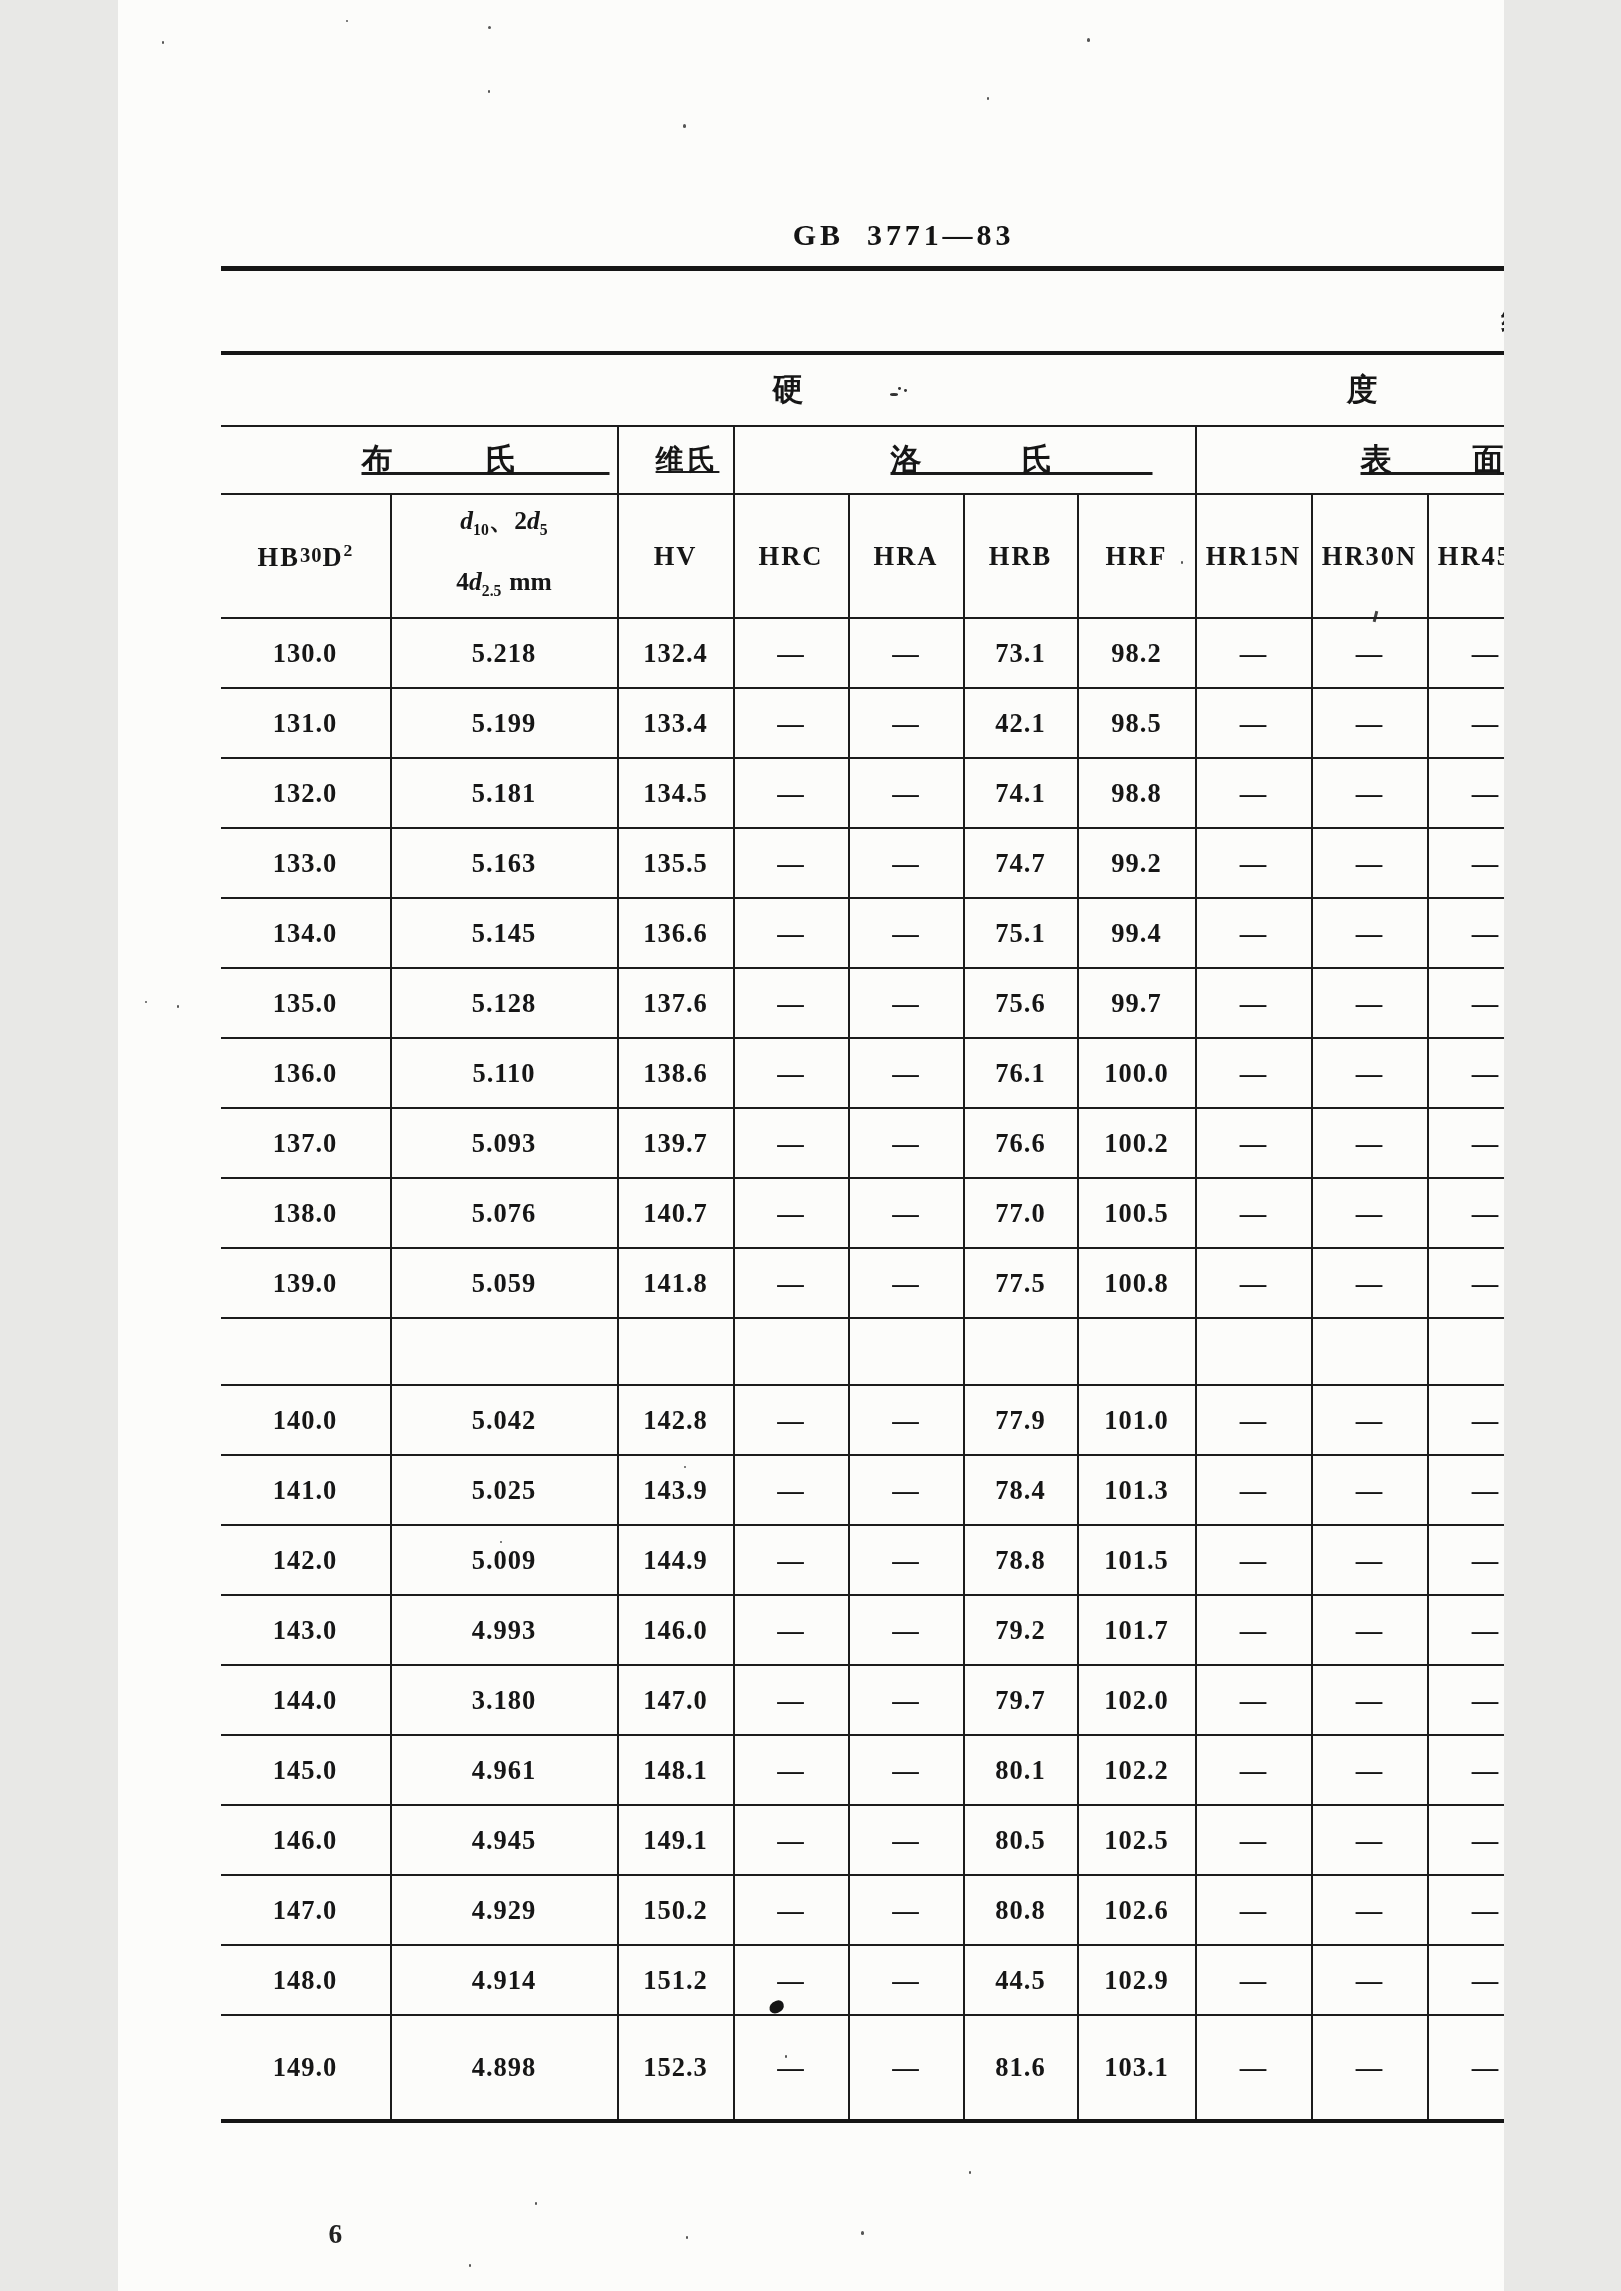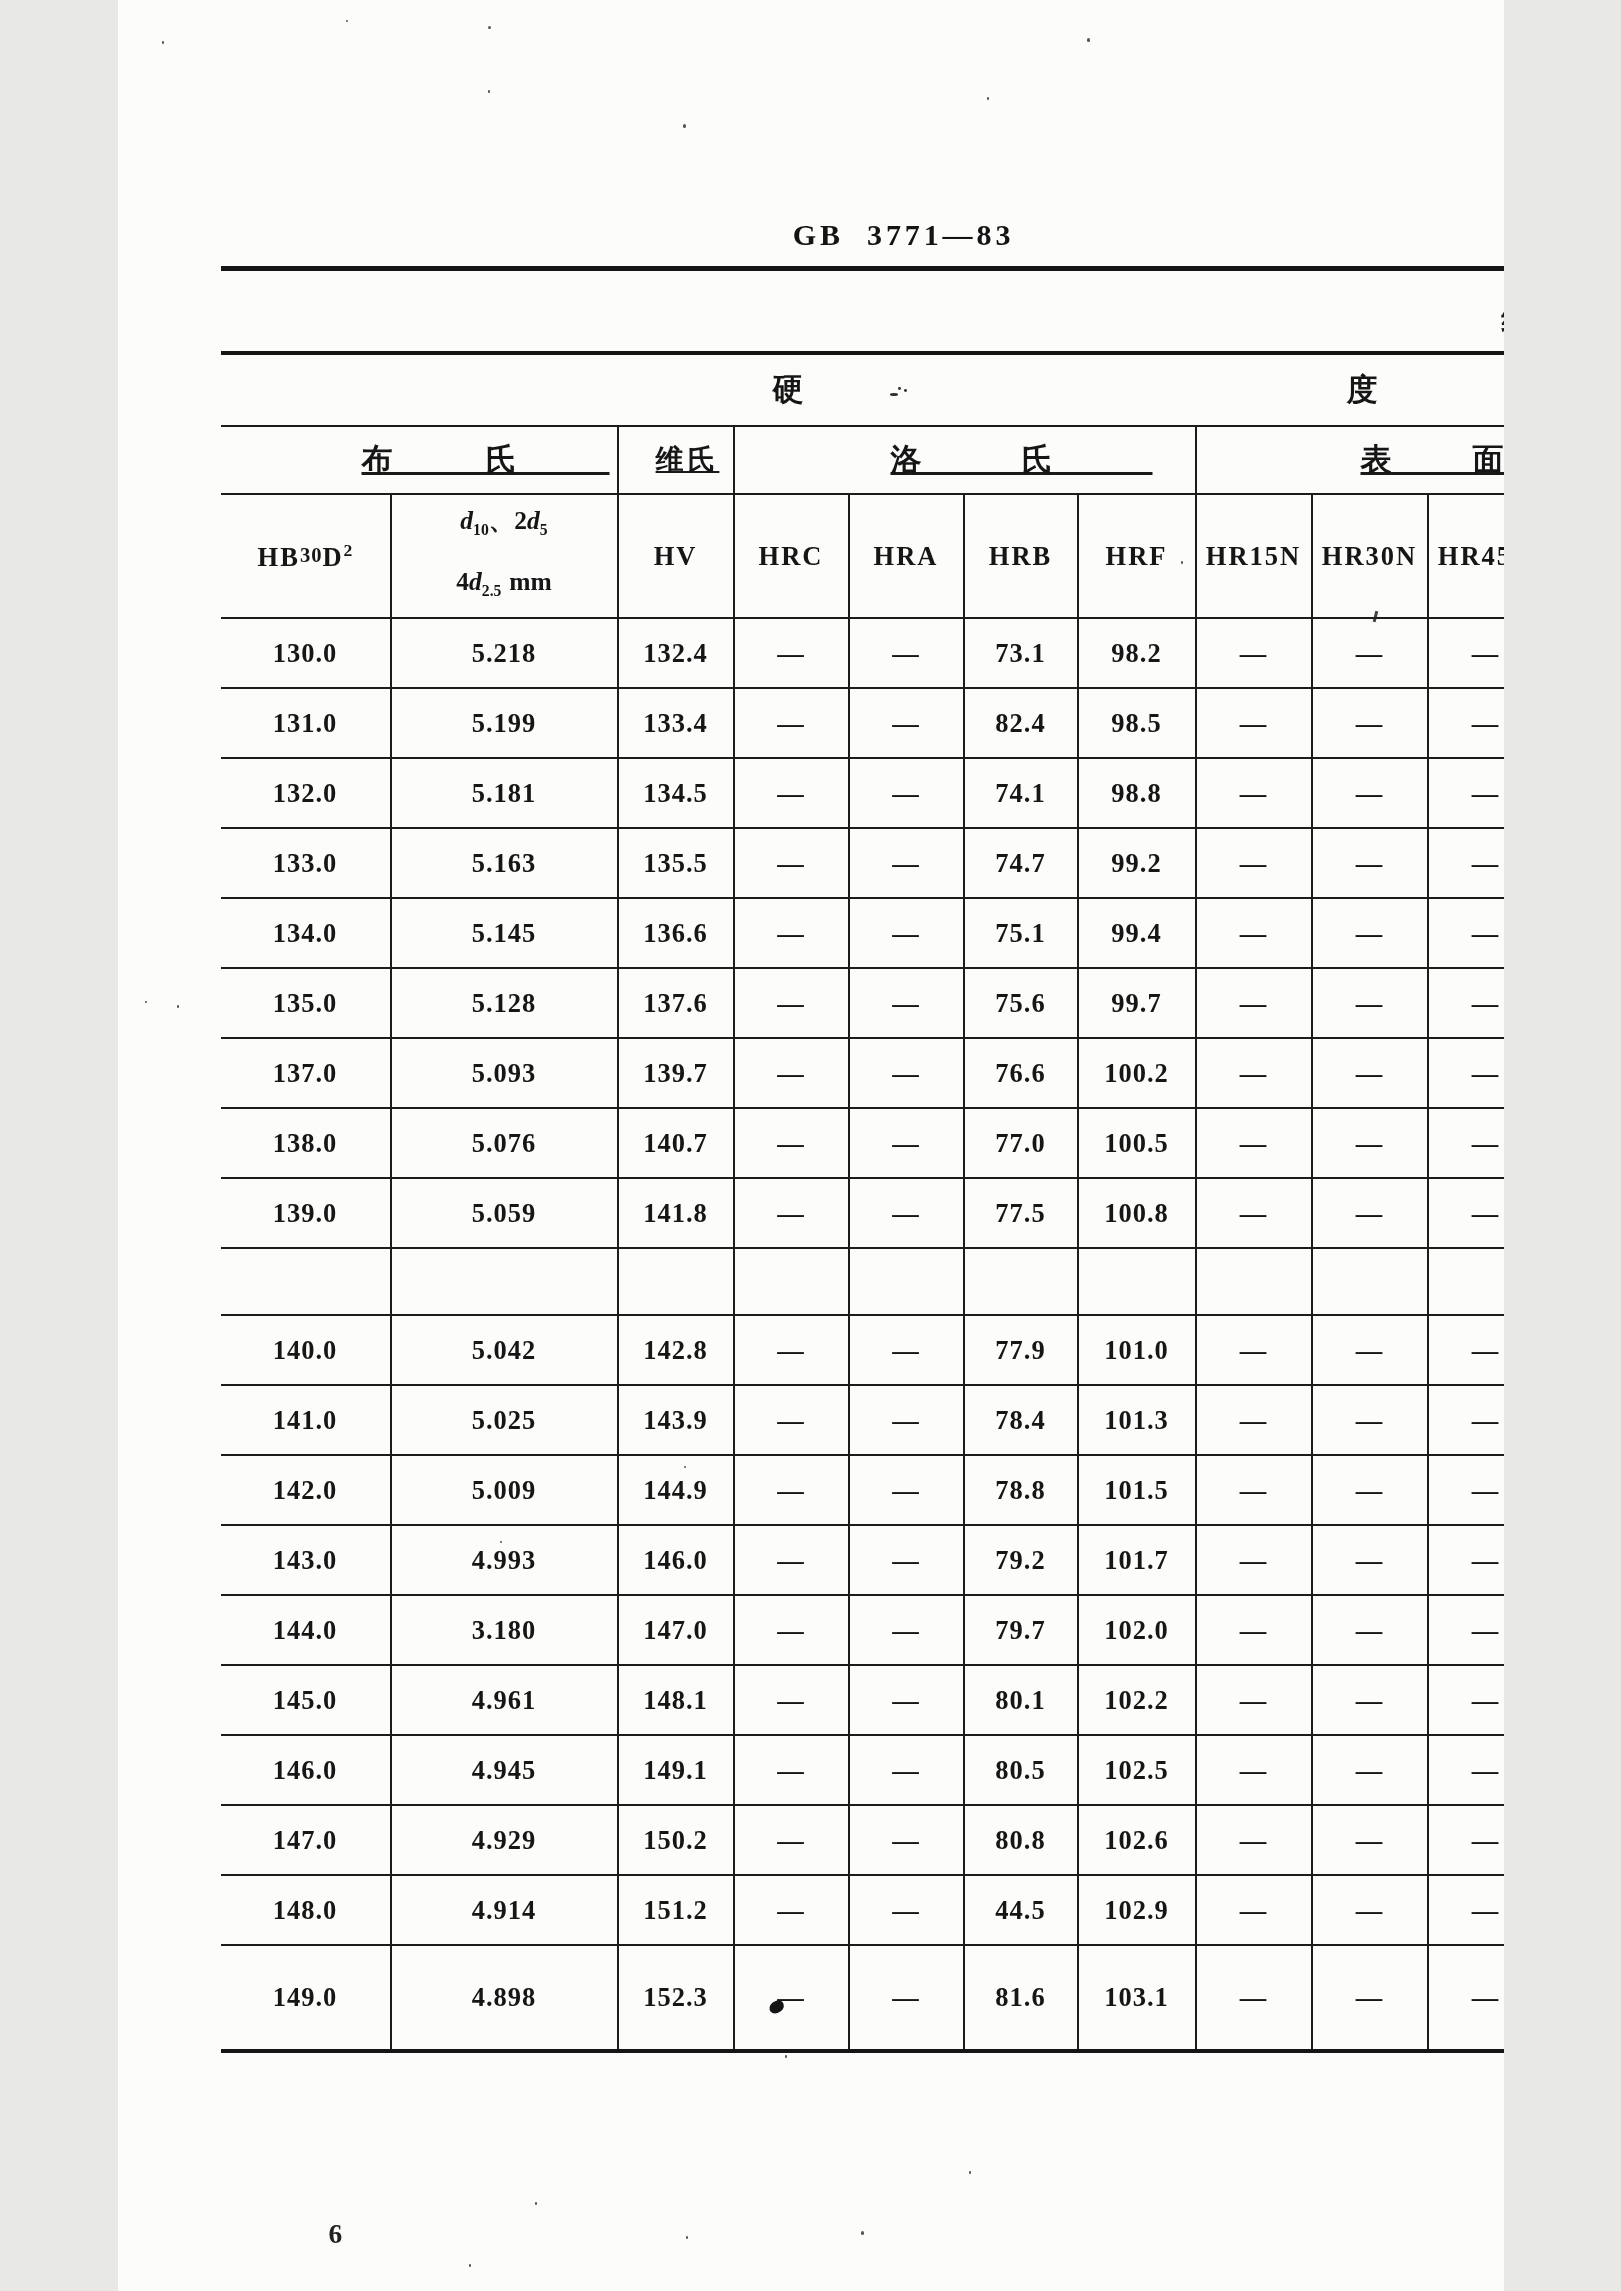--- a/index.html
+++ b/index.html
@@ -155,21 +155,21 @@
           <td>—</td>
           <td>—</td>
           <td>—</td>
         </tr>
         <tr>
           <td>131.0</td>
           <td>5.199</td>
           <td>133.4</td>
           <td>—</td>
           <td>—</td>
-          <td>82.4</td>
+          <td>42.1</td>
           <td>98.5</td>
           <td>—</td>
           <td>—</td>
           <td>—</td>
         </tr>
         <tr>
           <td>132.0</td>
           <td>5.181</td>
           <td>134.5</td>
           <td>—</td>
@@ -205,20 +205,32 @@
           <td>—</td>
         </tr>
         <tr>
           <td>135.0</td>
           <td>5.128</td>
           <td>137.6</td>
           <td>—</td>
           <td>—</td>
           <td>75.6</td>
           <td>99.7</td>
+          <td>—</td>
+          <td>—</td>
+          <td>—</td>
+        </tr>
+        <tr>
+          <td>136.0</td>
+          <td>5.110</td>
+          <td>138.6</td>
+          <td>—</td>
+          <td>—</td>
+          <td>76.1</td>
+          <td>100.0</td>
           <td>—</td>
           <td>—</td>
           <td>—</td>
         </tr>
         <tr>
           <td>137.0</td>
           <td>5.093</td>
           <td>139.7</td>
           <td>—</td>
           <td>—</td>

